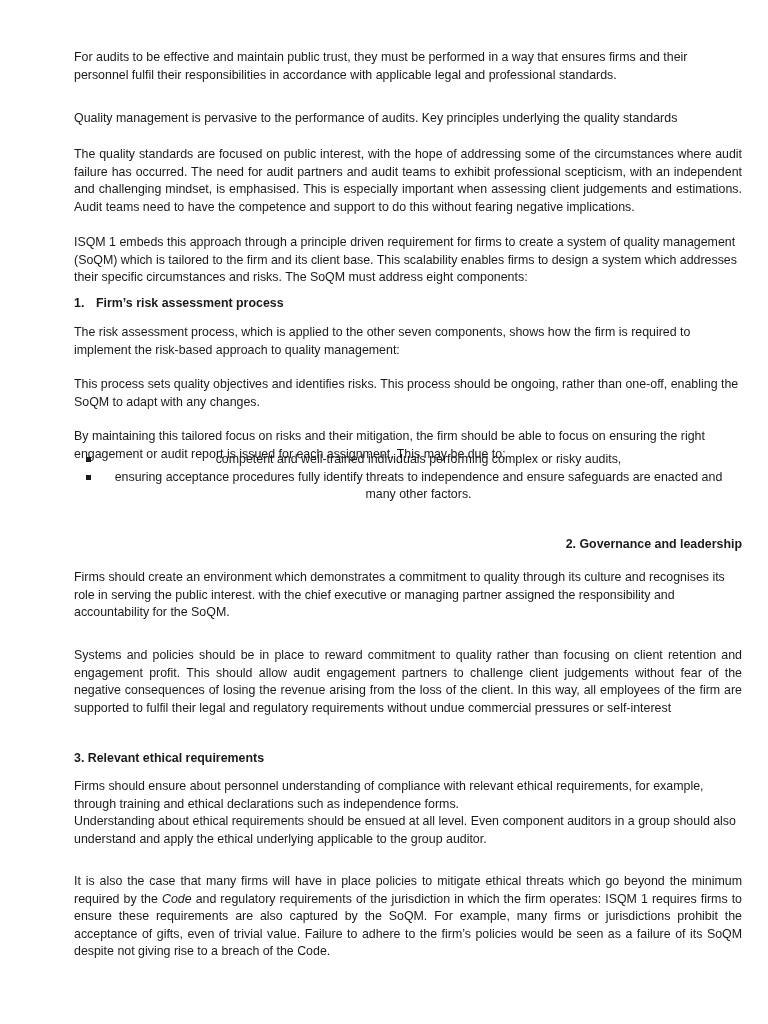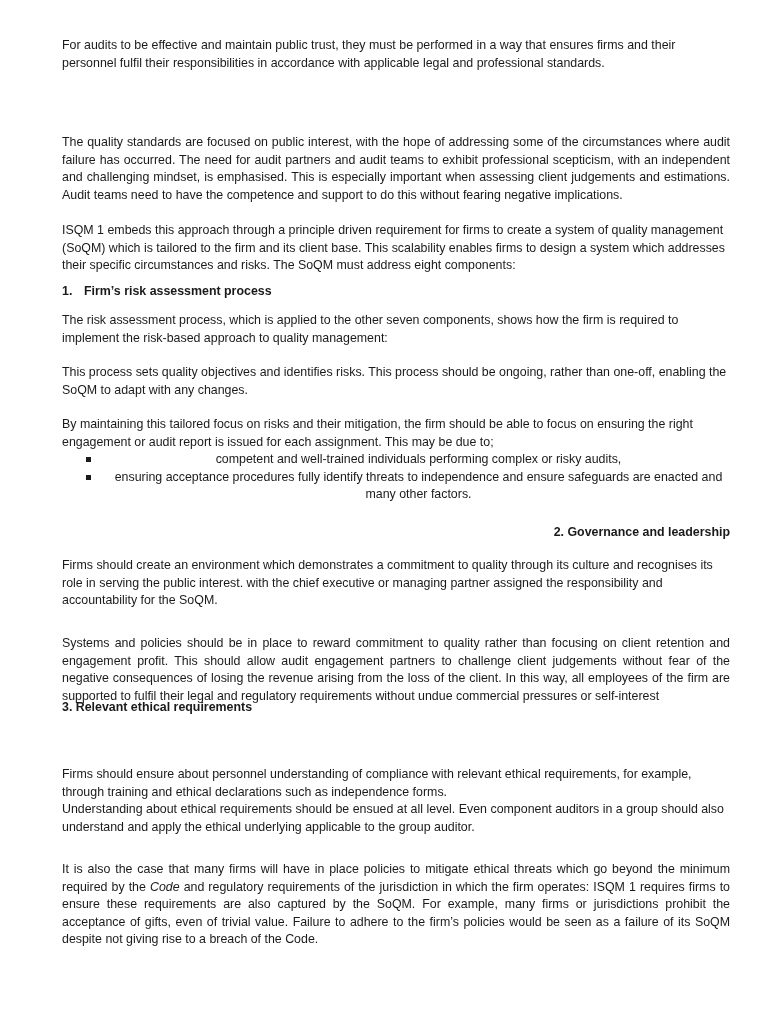--- a/index.html
+++ b/index.html
@@ -2,38 +2,39 @@
 <html><head>
 <meta charset="utf-8">
 <style>
   html, body { margin: 0; padding: 0; background: #ffffff; }
   body { width: 768px; height: 1024px; overflow: hidden; position: relative; }
   .page {
     position: absolute; left: 0; top: 0; width: 768px; height: 1024px;
     font-family: "Liberation Sans", sans-serif;
     font-size: 12.4px; line-height: 17.6px; color: #1a1a1a;
   }
-  .blk { position: absolute; left: 62px; width: 668px; margin: 0; }
+  .blk { position: absolute; left: 62px; width: 668px; margin: 12px; }
   .j { text-align: justify; }
   .h { font-weight: bold; }
   .num { display: inline-block; width: 22px; }
   ul.bullets { list-style: none; margin: 0; padding: 0; text-align: center; }
   ul.bullets li { position: relative; padding-left: 45px; }
   ul.bullets li .sq {
     position: absolute; left: 24px; top: 6px; width: 5px; height: 5px; background: #1a1a1a;
   }
   i { font-style: italic; }
 </style>
 </head>
 <body>
 
 <div class="page">
 
   <p class="blk" style="top:37px;">For audits to be effective and maintain public trust, they must be performed in a way that ensures firms and their personnel fulfil their responsibilities in accordance with applicable legal and professional standards.</p>
 
+  <p class="blk" style="top:98px;">Quality management is pervasive to the performance of audits. Key principles underlying the quality standards</p>
 
   <p class="blk j" style="top:134px;">The quality standards are focused on public interest, with the hope of addressing some of the circumstances where audit failure has occurred. The need for audit partners and audit teams to exhibit professional scepticism, with an independent and challenging mindset, is emphasised. This is especially important when assessing client judgements and estimations. Audit teams need to have the competence and support to do this without fearing negative implications.</p>
 
   <p class="blk" style="top:222px;">ISQM 1 embeds this approach through a principle driven requirement for firms to create a system of quality management (SoQM) which is tailored to the firm and its client base. This scalability enables firms to design a system which addresses their specific circumstances and risks. The SoQM must address eight components:</p>
 
   <div class="blk" style="top:283px;">
     <span class="h num">1.</span><span class="h">Firm’s risk assessment process</span>
   </div>
   <p class="blk" style="top:312px;">The risk assessment process, which is applied to the other seven components, shows how the firm is required to implement the risk-based approach to quality management:</p>
 
@@ -44,19 +45,19 @@
   <ul class="blk bullets" style="top:451px;">
     <li><span class="sq"></span><span>competent and well-trained individuals performing complex or risky audits,</span></li>
     <li><span class="sq"></span><span>ensuring acceptance procedures fully identify threats to independence and ensure safeguards are enacted and many other factors.</span></li>
   </ul>
 
   <div class="blk h" style="top:524px;text-align:right;">2. Governance and leadership</div>
   <p class="blk" style="top:557px;">Firms should create an environment which demonstrates a commitment to quality through its culture and recognises its role in serving the public interest. with the chief executive or managing partner assigned the responsibility and accountability for the SoQM.</p>
 
   <p class="blk j" style="top:635px;">Systems and policies should be in place to reward commitment to quality rather than focusing on client retention and engagement profit. This should allow audit engagement partners to challenge client judgements without fear of the negative consequences of losing the revenue arising from the loss of the client. In this way, all employees of the firm are supported to fulfil their legal and regulatory requirements without undue commercial pressures or self-interest</p>
 
-  <div class="blk h" style="top:699px;">3. Relevant ethical requirements</div>
+  <div class="blk h" style="top:738px;">3. Relevant ethical requirements</div>
   <p class="blk" style="top:766px;">Firms should ensure about personnel understanding of compliance with relevant ethical requirements, for example, through training and ethical declarations such as independence forms.</p>
   <p class="blk" style="top:801px;">Understanding about ethical requirements should be ensued at all level. Even component auditors in a group should also understand and apply the ethical underlying applicable to the group auditor.</p>
 
   <p class="blk j" style="top:861px;"><span>It is also the case that many firms will have in place policies to mitigate ethical threats which go beyond the minimum required by the </span><i>Code</i><span> and regulatory requirements of the jurisdiction in which the firm operates: ISQM 1 requires firms to ensure these requirements are also captured by the SoQM. For example, many firms or jurisdictions prohibit the acceptance of gifts, even of trivial value. Failure to adhere to the firm’s policies would be seen as a failure of its SoQM despite not giving rise to a breach of the Code.</span></p>
 
 </div>
 
 </body></html>

